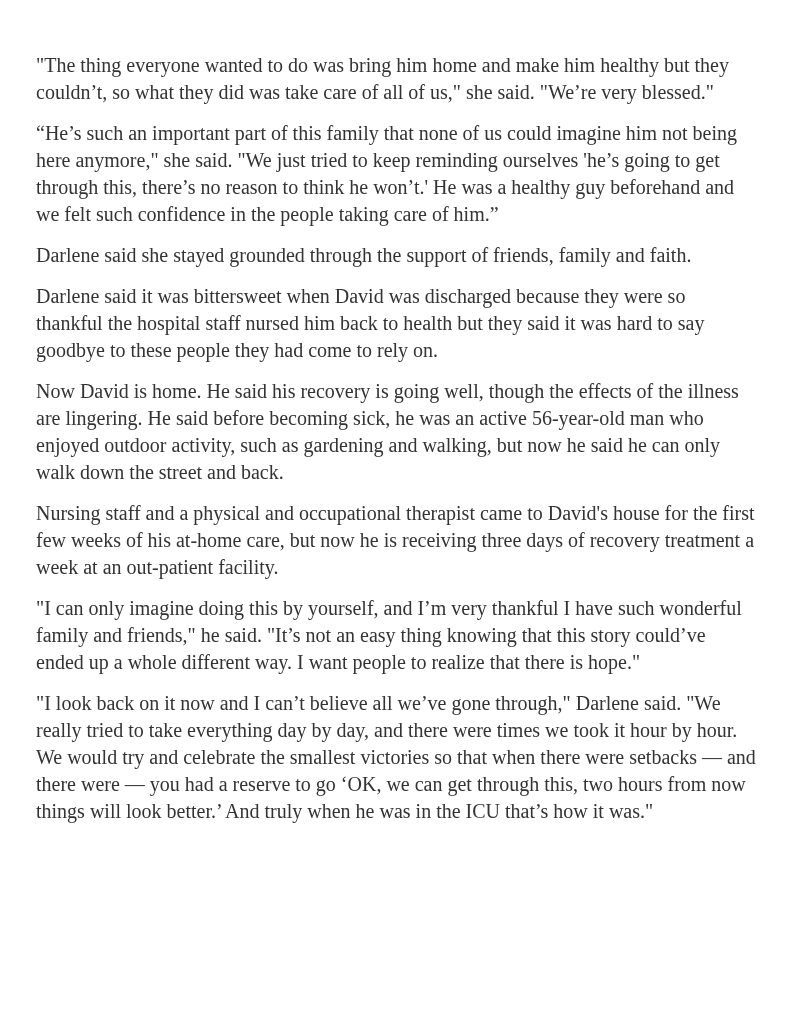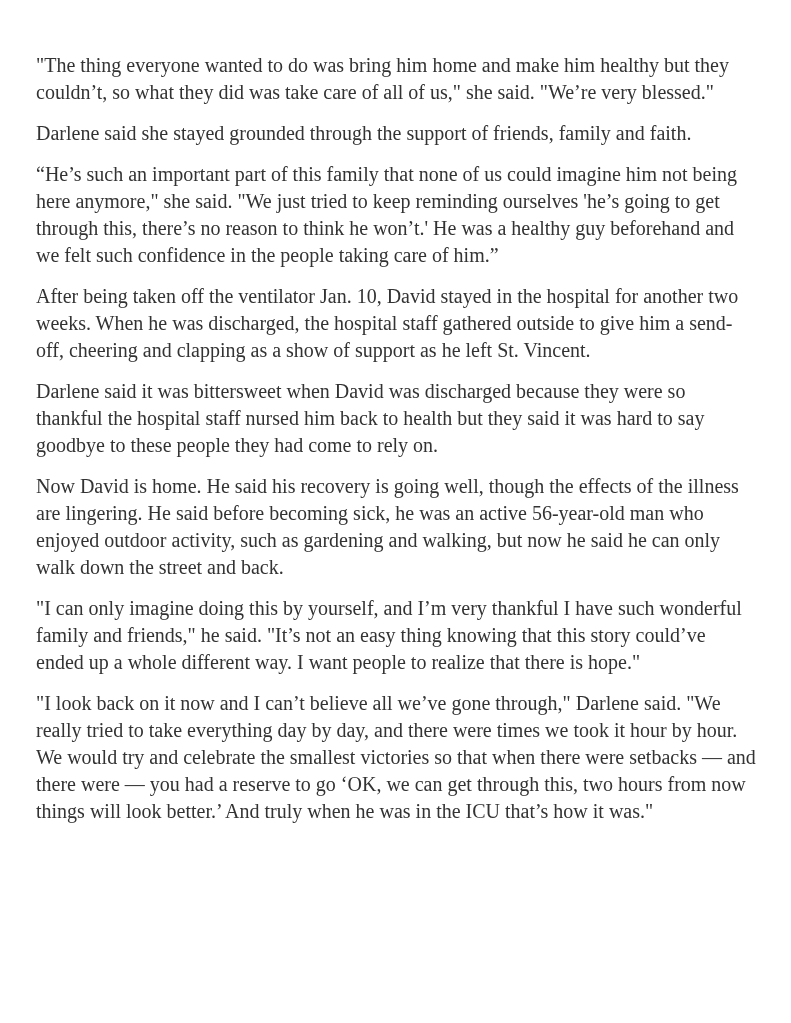--- a/index.html
+++ b/index.html
@@ -27,20 +27,20 @@
     margin: 0 0 14px 0;
     padding: 0;
     text-rendering: optimizeLegibility;
   }
 </style>
 </head>
 <body>
 
 <main class="article-body">
   <p>"The thing everyone wanted to do was bring him home and make him healthy but they couldn’t, so what they did was take care of all of us," she said. "We’re very blessed."</p>
+  <p>“He’s such an important part of this family that none of us could imagine him not being here anymore," she said. "We just tried to keep reminding ourselves 'he’s going to get through this, there’s no reason to think he won’t.' He was a healthy guy beforehand and we felt such confidence in the people taking care of him.”</p>
   <p>Darlene said she stayed grounded through the support of friends, family and faith.</p>
-  <p>“He’s such an important part of this family that none of us could imagine him not being here anymore," she said. "We just tried to keep reminding ourselves 'he’s going to get through this, there’s no reason to think he won’t.' He was a healthy guy beforehand and we felt such confidence in the people taking care of him.”</p>
-  <p>After being taken off the ventilator Jan. 10, David stayed in the hospital for another two weeks. When he was discharged, the hospital staff gathered outside to give him a send-off, cheering and clapping as a show of support as he left St. Vincent.</p>
   <p>Darlene said it was bittersweet when David was discharged because they were so thankful the hospital staff nursed him back to health but they said it was hard to say goodbye to these people they had come to rely on.</p>
   <p>Now David is home. He said his recovery is going well, though the effects of the illness are lingering. He said before becoming sick, he was an active 56-year-old man who enjoyed outdoor activity, such as gardening and walking, but now he said he can only walk down the street and back.</p>
+  <p>Nursing staff and a physical and occupational therapist came to David's house for the first few weeks of his at-home care, but now he is receiving three days of recovery treatment a week at an out-patient facility.</p>
   <p>"I can only imagine doing this by yourself, and I’m very thankful I have such wonderful family and friends," he said. "It’s not an easy thing knowing that this story could’ve ended up a whole different way. I want people to realize that there is hope."</p>
   <p>"I look back on it now and I can’t believe all we’ve gone through," Darlene said. "We really tried to take everything day by day, and there were times we took it hour by hour. We would try and celebrate the smallest victories so that when there were setbacks — and there were — you had a reserve to go ‘OK, we can get through this, two hours from now things will look better.’ And truly when he was in the ICU that’s how it was."</p>
 </main>
 
 </body></html>

